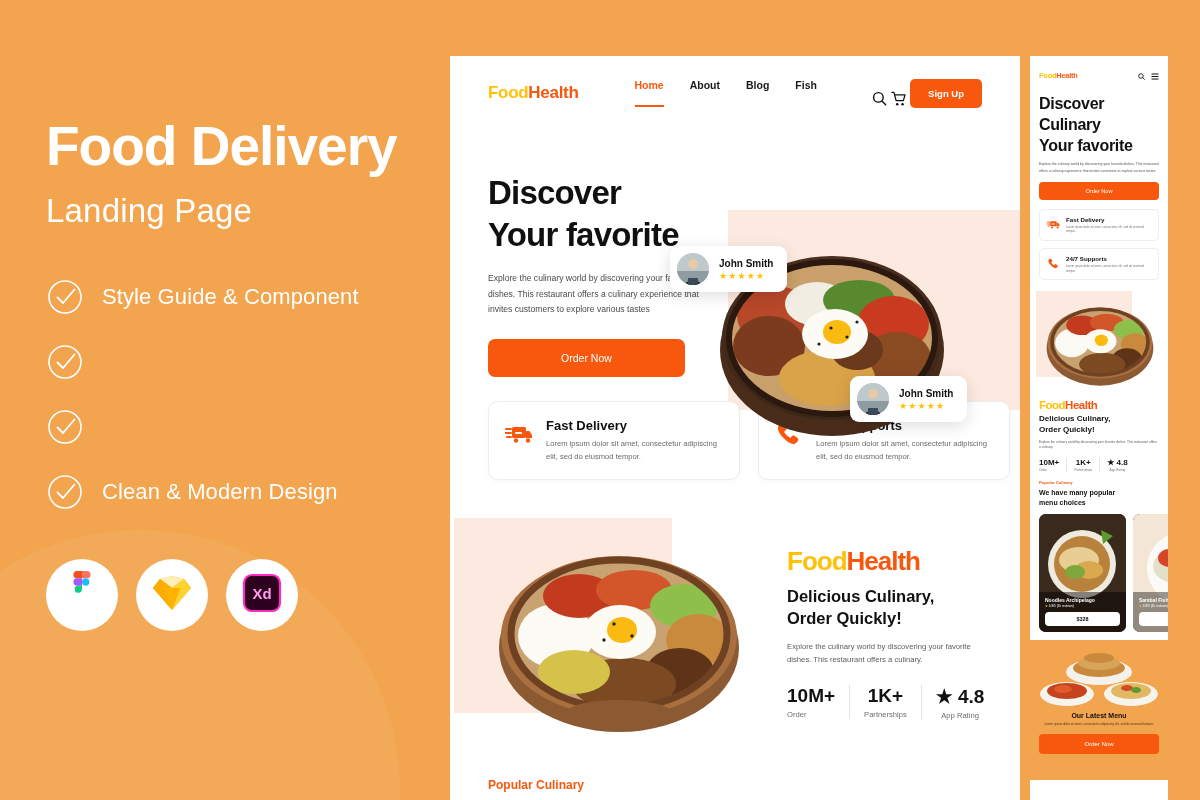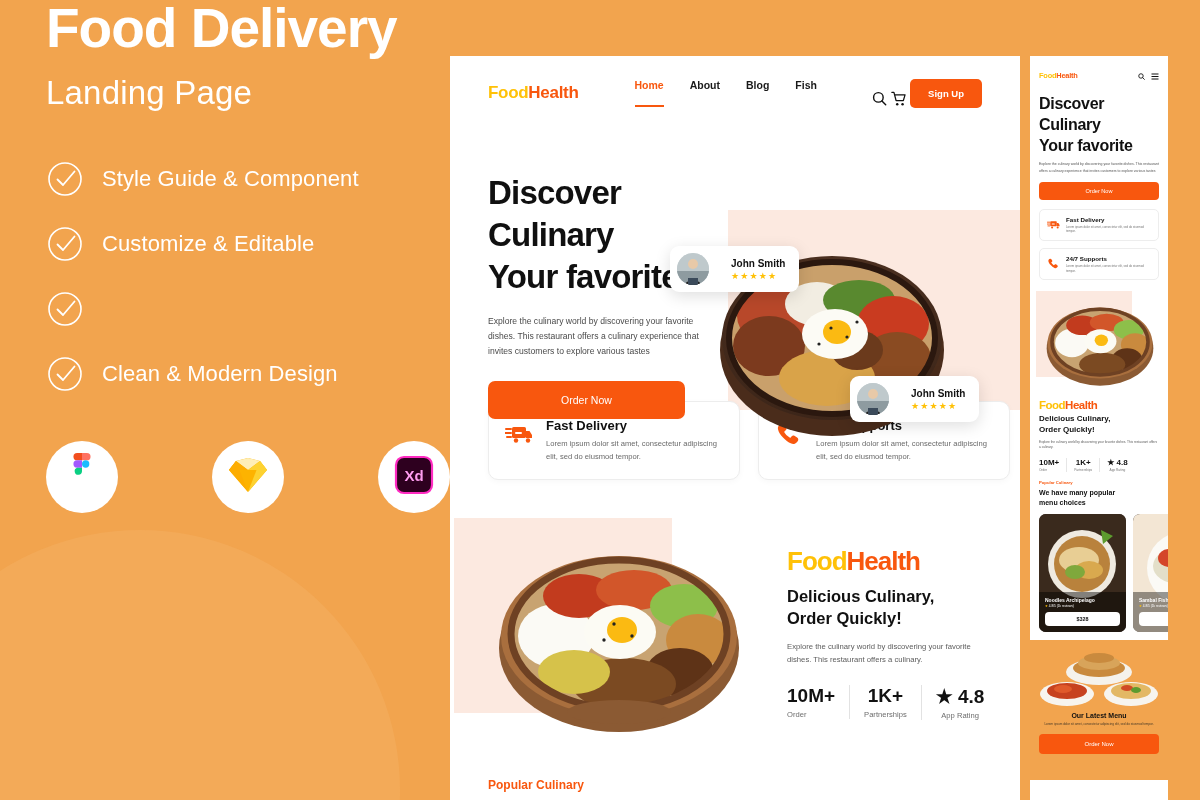--- a/index.html
+++ b/index.html
@@ -14,36 +14,36 @@
   .promo {
     position:absolute; left:0; top:0; width:450px; height:800px;
     background:#F2A44E; overflow:hidden;
   }
   .promo-swirl {
     position:absolute; left:-120px; bottom:-250px; width:520px; height:520px;
     border-radius:50%; background:#F4AE60; opacity:.55;
   }
   .promo-inner { position:relative; padding:0 0 0 46px; }
   .promo-title {
-    font-size:55px; font-weight:bold; color:#ffffff;
+    margin-top:118px; font-size:55px; font-weight:bold; color:#ffffff;
     letter-spacing:-1px; line-height:1.05;
   }
   .promo-sub {
     margin-top:16px; font-size:33px; font-weight:300; color:#ffffff;
     letter-spacing:.2px;
   }
   .promo-features { margin-top:48px; }
   .feat-row { display:flex; align-items:center; margin-bottom:27px; }
   .feat-check { width:38px; height:38px; flex:0 0 38px; }
   .feat-check svg { display:block; }
   .feat-label {
     margin-left:18px; font-size:22px; color:#ffffff; font-weight:400;
     letter-spacing:.1px;
   }
-  .promo-apps { margin-top:48px; display:flex; gap:18px;justify-content:space-between; }
+  .promo-apps { margin-top:48px; display:flex; gap:18px; }
   .app-badge {
     width:72px; height:72px; border-radius:50%; background:#ffffff;
     display:flex; align-items:center; justify-content:center;
   }
   
   .desktop {
     position:absolute; left:450px; top:56px; width:570px; height:744px;
     background:#ffffff; overflow:hidden;
   }
   .dnav {
@@ -88,21 +88,21 @@
     border:none; border-radius:7px; padding:13px 0; font-size:10.5px;
     font-weight:500;
   }
   
   .bowl-hero {
     position:absolute; left:257px; top:108px; width:250px; height:210px; z-index:2;
   }
   .testi-card {
     position:absolute; z-index:5; background:#fff; border-radius:9px;
     box-shadow:0 4px 16px rgba(0,0,0,.13); display:flex; align-items:center;
-    gap:22px; padding:7px 14px 7px 7px;
+    gap:10px; padding:7px 14px 7px 7px;
   }
   .testi-1 { left:220px; top:116px; }
   .testi-2 { left:400px; top:246px; }
   .testi-ava {
     width:32px; height:32px; border-radius:50%; overflow:hidden; flex:0 0 32px;
     background:#cfd8dc; position:relative;
   }
   .testi-name { font-size:10px; font-weight:bold; color:#111; white-space:nowrap;}
   .stars { font-size:9px; color:#FFC107; letter-spacing:1.2px; margin-top:2px; }
   
@@ -220,21 +220,20 @@
         </span>
         <span class="feat-label">Style Guide &amp; Component</span>
       </div>
       <div class="feat-row">
         <span class="feat-check">
           <svg width="38" height="38" viewBox="0 0 38 38">
               <circle cx="19" cy="19" r="16" fill="none" stroke="#fff" stroke-width="1.6"></circle>
               <path d="M11.5 19.5 L17 25 L28.5 11.5" fill="none" stroke="#fff" stroke-width="1.8" stroke-linecap="round" stroke-linejoin="round"></path>
             </svg>
         </span>
-        <span class="feat-label">Customize &amp; Editable</span>
       </div>
       <div class="feat-row">
         <span class="feat-check">
           <svg width="38" height="38" viewBox="0 0 38 38">
               <circle cx="19" cy="19" r="16" fill="none" stroke="#fff" stroke-width="1.6"></circle>
               <path d="M11.5 19.5 L17 25 L28.5 11.5" fill="none" stroke="#fff" stroke-width="1.8" stroke-linecap="round" stroke-linejoin="round"></path>
             </svg>
         </span>
       </div>
       <div class="feat-row">
@@ -348,21 +347,20 @@
           <circle cx="112" cy="106" r="1.6" fill="#222"></circle>
             <circle cx="150" cy="84" r="1.6" fill="#222"></circle>
         </g>
         <ellipse cx="125" cy="100" rx="103" ry="76" fill="none" stroke="#2B180F" stroke-width="6"></ellipse>
       </svg>
     </div>
 
     <div class="hero-left">
       <div class="hero-h1">
         <div>Discover</div>
-        <div>Culinary</div>
         <div>Your favorite</div>
       </div>
       <p class="hero-p">Explore the culinary world by discovering your favorite dishes. This restaurant offers a culinary experience that invites customers to explore various tastes</p>
       <button class="order-btn">Order Now</button>
     </div>
 
     <div class="testi-card testi-1">
       <div class="testi-ava">
         <svg width="32" height="32" viewBox="0 0 32 32">
             <rect width="32" height="32" fill="#BFC9CC"></rect>

